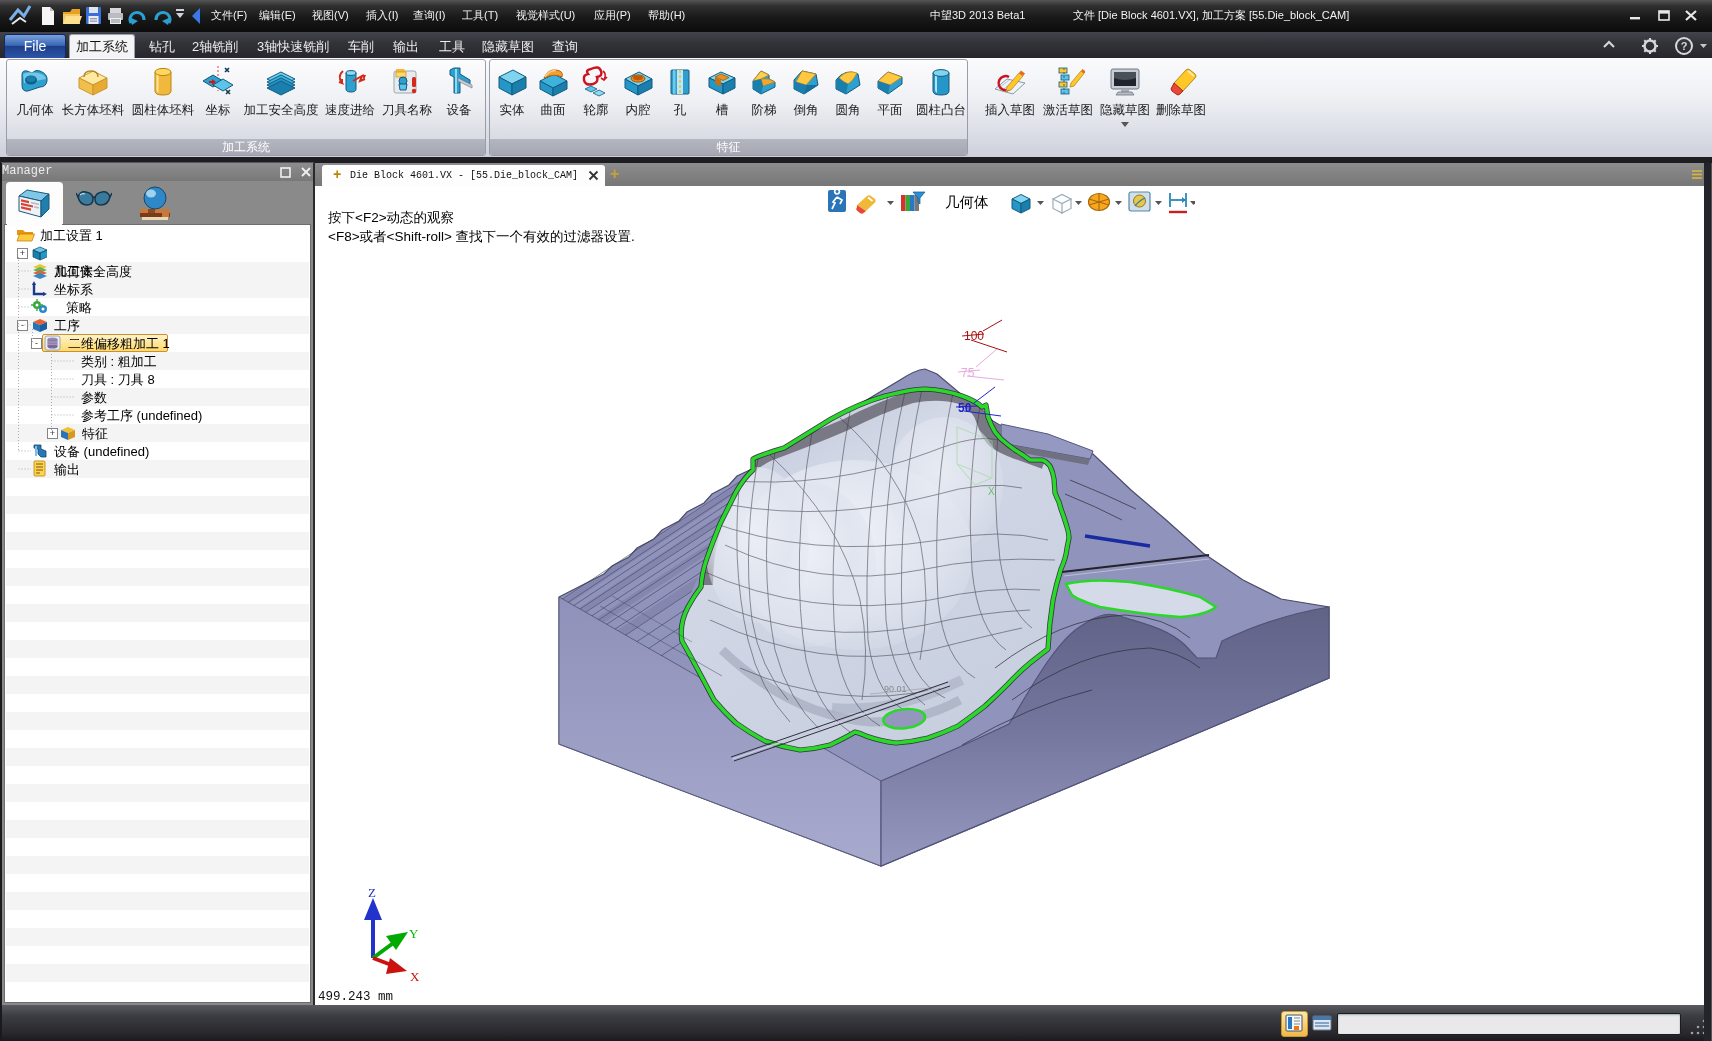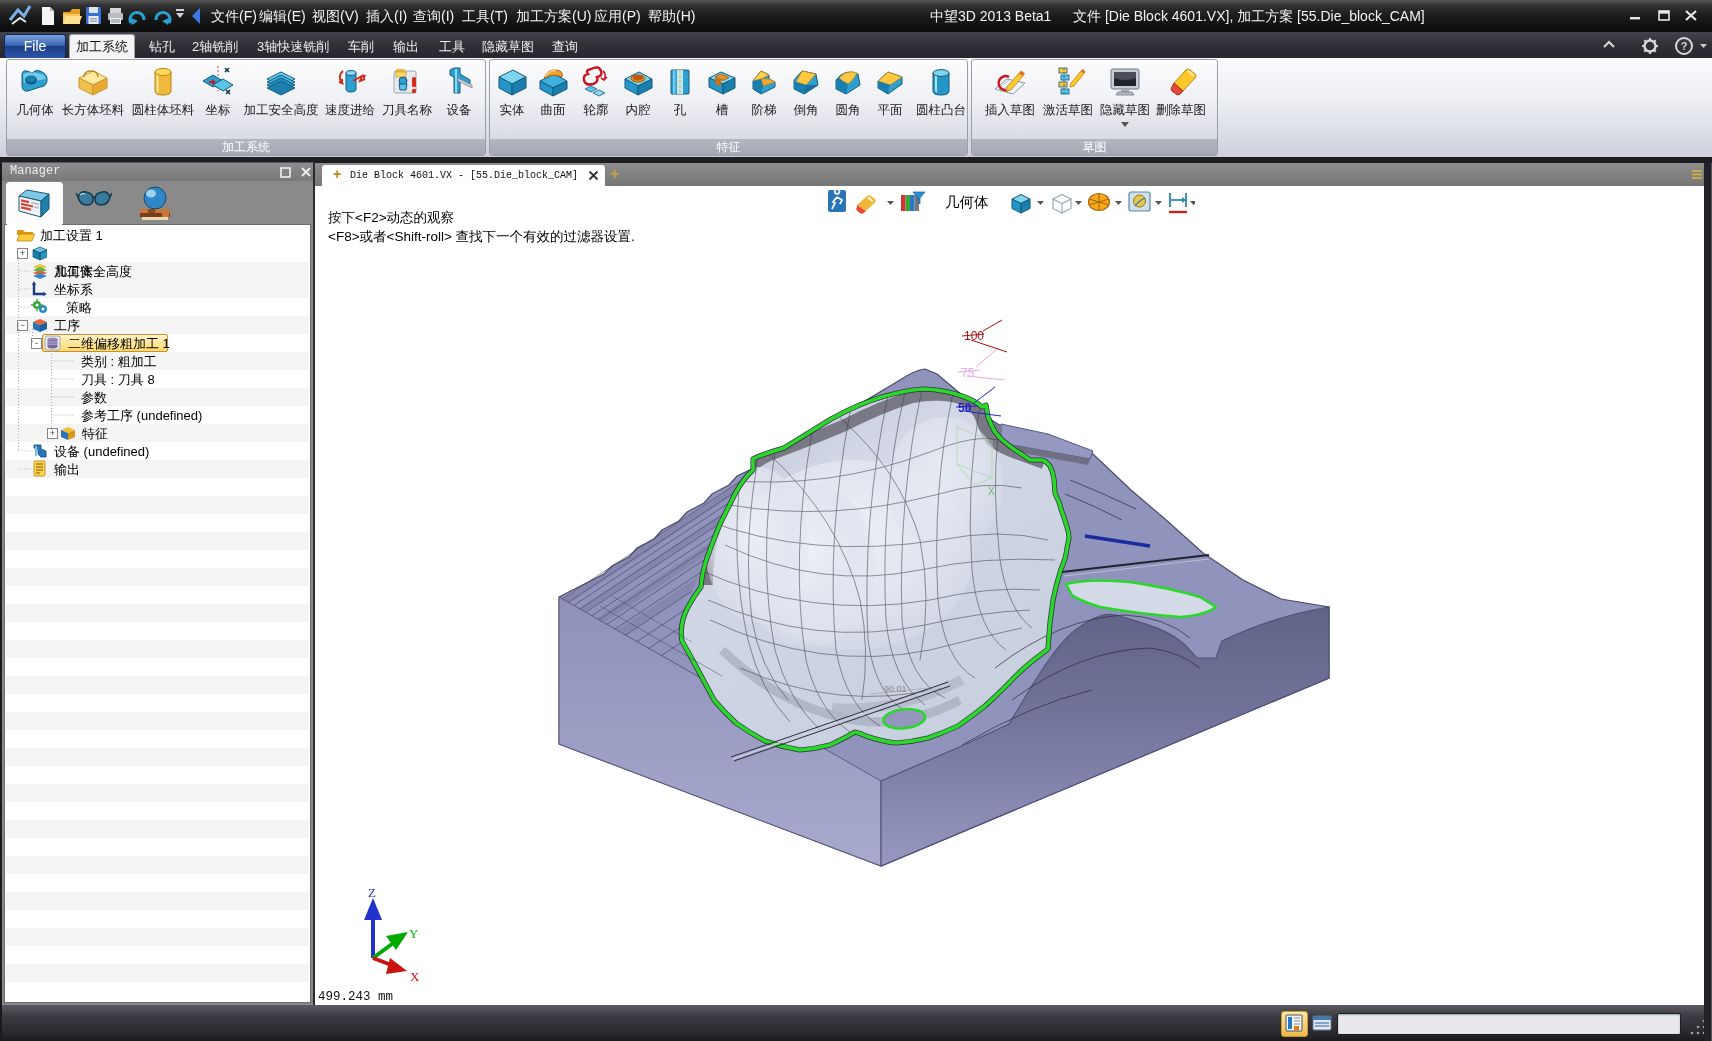--- a/index.html
+++ b/index.html
@@ -1,21 +1,21 @@
 <!DOCTYPE html>
 <html><head><meta charset="utf-8">
 <style>
 html,body{margin:0;padding:0;}
 body{width:1712px;height:1041px;position:relative;overflow:hidden;background:#fff;
  font-family:"Liberation Sans",sans-serif;}
 .abs{position:absolute;}
 
 #titlebar{left:0;top:0;width:1712px;height:32px;
  background:linear-gradient(180deg,#565656 0%,#303030 18%,#191919 55%,#0c0c0c 100%);}
-#titlebar .mi{position:absolute;top:8px;color:#f2f2f2;font-size:14px;white-space:nowrap;}
+#titlebar .mi{position:absolute;top:8px;color:#f2f2f2;font-size:11px;white-space:nowrap;}
 
 #tabrow{left:0;top:32px;width:1712px;height:26px;
  background:linear-gradient(180deg,#44444c 0%,#33333a 40%,#26262c 100%);}
 #filebtn{left:4px;top:2px;width:60px;height:23px;border-radius:3px;border:1px solid #0e2a66;
  background:linear-gradient(180deg,#7aa0dc 0%,#3a66b4 45%,#1d3f8a 50%,#2e54a8 100%);
  color:#fff;font-size:14px;text-align:center;line-height:22px;}
 #activetab{left:69px;top:2px;width:64px;height:24px;background:#f4f4f6;border-radius:3px 3px 0 0;
  border:1px solid #9aa0ac;border-bottom:none;color:#111;font-size:13px;text-align:center;line-height:23px;}
 .rtab{position:absolute;top:6px;color:#eee;font-size:13px;white-space:nowrap;}
 
@@ -104,21 +104,21 @@
     <g transform="translate(191,8)">
         <path d="M9 0 v16 l-8 -8 z" fill="#3a78e8"></path>
       </g>
   </svg>
   <span class="mi" style="left:211px">文件(F)</span>
   <span class="mi" style="left:259px">编辑(E)</span>
   <span class="mi" style="left:312px">视图(V)</span>
   <span class="mi" style="left:366px">插入(I)</span>
   <span class="mi" style="left:413px">查询(I)</span>
   <span class="mi" style="left:462px">工具(T)</span>
-  <span class="mi" style="left:516px">加工方案(U)</span>
+  <span class="mi" style="left:516px">视觉样式(U)</span>
   <span class="mi" style="left:594px">应用(P)</span>
   <span class="mi" style="left:648px">帮助(H)</span>
   <span class="mi" style="left:930px">中望3D 2013 Beta1</span>
   <span class="mi" style="left:1073px">文件 [Die Block 4601.VX],  加工方案 [55.Die_block_CAM]</span>
   <svg class="abs" style="left:1628px;top:8px" width="80" height="16" viewBox="0 0 80 16">
     <rect x="2" y="9" width="10" height="2.4" fill="#e8e8e8"></rect>
     <rect x="31" y="3" width="10" height="9" fill="none" stroke="#e8e8e8" stroke-width="1.6"></rect>
       <rect x="31" y="3" width="10" height="2.6" fill="#e8e8e8"></rect>
     <path d="M58 3 l10 9 M68 3 l-10 9" stroke="#e8e8e8" stroke-width="2.2"></path>
   </svg>
@@ -156,23 +156,20 @@
     <path d="M100 7 h7 l-3.5 4 z" fill="#c8c8c8"></path>
   </svg>
 </div>
 <div class="abs" id="ribbon">
   <div class="rgroup" style="left:6px;width:478px">
       <div class="glabel">加工系统</div>
     </div>
   <div class="rgroup" style="left:489px;width:477px">
       <div class="glabel">特征</div>
     </div>
-  <div class="rgroup" style="left:971px;width:245px">
-      <div class="glabel">草图</div>
-    </div>
   <span class="rlab" style="left:35px">几何体</span>
   <span class="rlab" style="left:93px">长方体坯料</span>
   <span class="rlab" style="left:163px">圆柱体坯料</span>
   <span class="rlab" style="left:218px">坐标</span>
   <span class="rlab" style="left:281px">加工安全高度</span>
   <span class="rlab" style="left:350px">速度进给</span>
   <span class="rlab" style="left:407px">刀具名称</span>
   <span class="rlab" style="left:459px">设备</span>
   <span class="rlab" style="left:512px">实体</span>
   <span class="rlab" style="left:553px">曲面</span>
@@ -337,21 +334,21 @@
       <path d="M10 27 h14 l2 3 h-18 z" fill="#b8bcc4" stroke="#707884" stroke-width=".8"></path>
     </svg>
   <svg class="ricon" style="left:1181px" viewBox="0 0 34 34">
       <path d="M10 18 L22 5 q2 -2 4 0 l5 4 q2 2 0 4 L19 26 Z" fill="#ffc828" stroke="#b88820" stroke-width="1"></path>
       <path d="M10 18 L19 26 l-3 3 q-2 2 -4 0 l-4 -3 q-2 -2 0 -4 z" fill="#e84838" stroke="#a82818" stroke-width="1"></path>
       <path d="M24 6 l6 5" stroke="#fff" stroke-width="2" opacity=".6"></path>
     </svg>
 </div>
 <div class="abs" id="gap"></div>
 <div class="abs" id="mgr">
-  <div class="abs" id="mgrhead"><span style="margin-left:8px">Manager</span>
+  <div class="abs" id="mgrhead"><span style="">Manager</span>
     <svg class="abs" style="left:278px;top:4px" width="32" height="11" viewBox="0 0 32 11">
         <rect x="1" y="1" width="9" height="9" fill="none" stroke="#f0f0f0" stroke-width="1.6"></rect>
         <path d="M22 1 l8 8 m0 -8 l-8 8" stroke="#f0f0f0" stroke-width="1.8"></path>
       </svg>
   </div>
   <div class="abs" id="mgrtabs">
     <div id="mgrtab1"></div>
     <svg class="abs" style="left:15px;top:5px" width="34" height="34" viewBox="0 0 34 34">
         <path d="M2 10 L10 4 L32 8 L24 15 Z" fill="#7fc8e8" stroke="#1a5878" stroke-width="1"></path>
         <path d="M2 10 L24 15 L24 31 L2 25 Z" fill="#eef2f6" stroke="#1a5878" stroke-width="1"></path>

